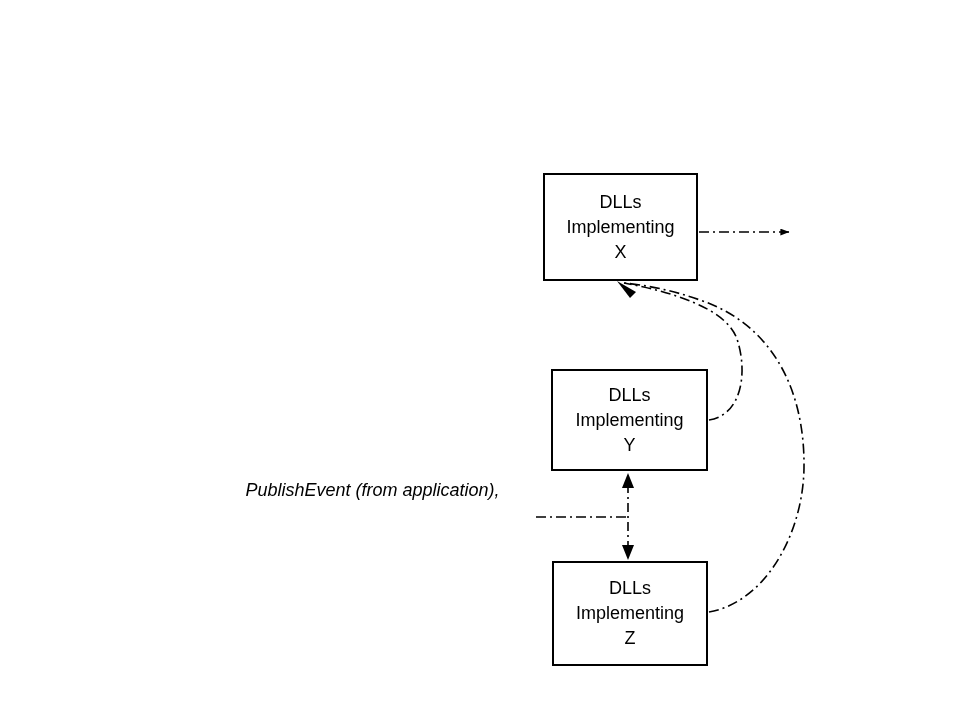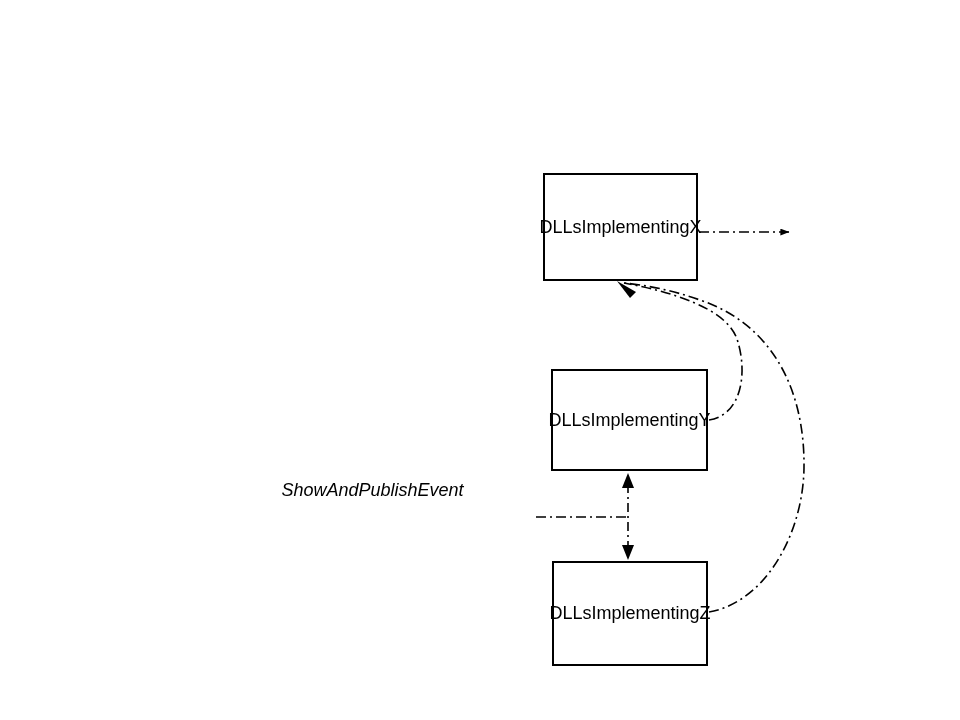--- a/index.html
+++ b/index.html
@@ -21,21 +21,21 @@
     top: 0;
     width: 960px;
     height: 720px;
   }
   .node-box {
     position: absolute;
     box-sizing: border-box;
     border: 2px solid #000000;
     background: #ffffff;
     display: flex;
-    flex-direction: row;
+    flex-direction: column;
     align-items: center;
     justify-content: center;
     font-size: 18px;
     line-height: 25px;
     color: #000000;
     text-align: center;
   }
   .node-line {
     display: block;
     white-space: nowrap;
@@ -98,16 +98,16 @@
   </div>
 
   <div class="node-box" style="left:552px; top:561px; width:156px; height:105px;">
     <span class="node-line">DLLs</span>
     <span class="node-line">Implementing</span>
     <span class="node-line">Z</span>
   </div>
 
 
   <div class="free-label italic" style="left:215px; top:478px; width:315px;">
-    <span class="lbl-line">ShowAndPublishEvent</span>
+    <span class="lbl-line">PublishEvent (from application),</span>
   </div>
 
 </div>
 
 </body></html>

